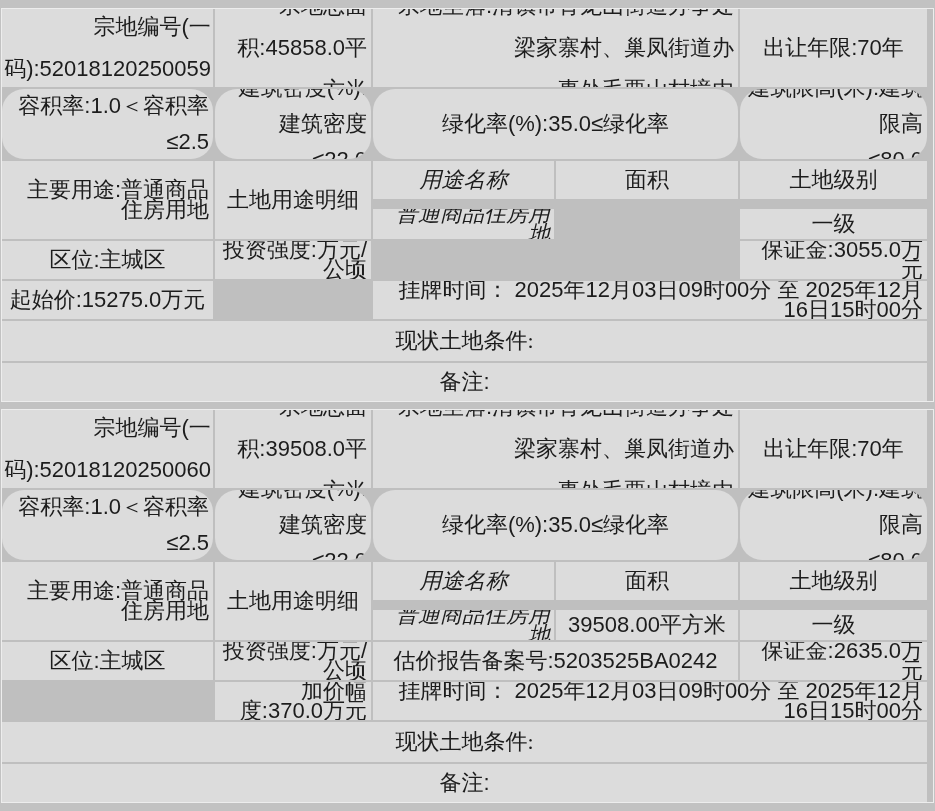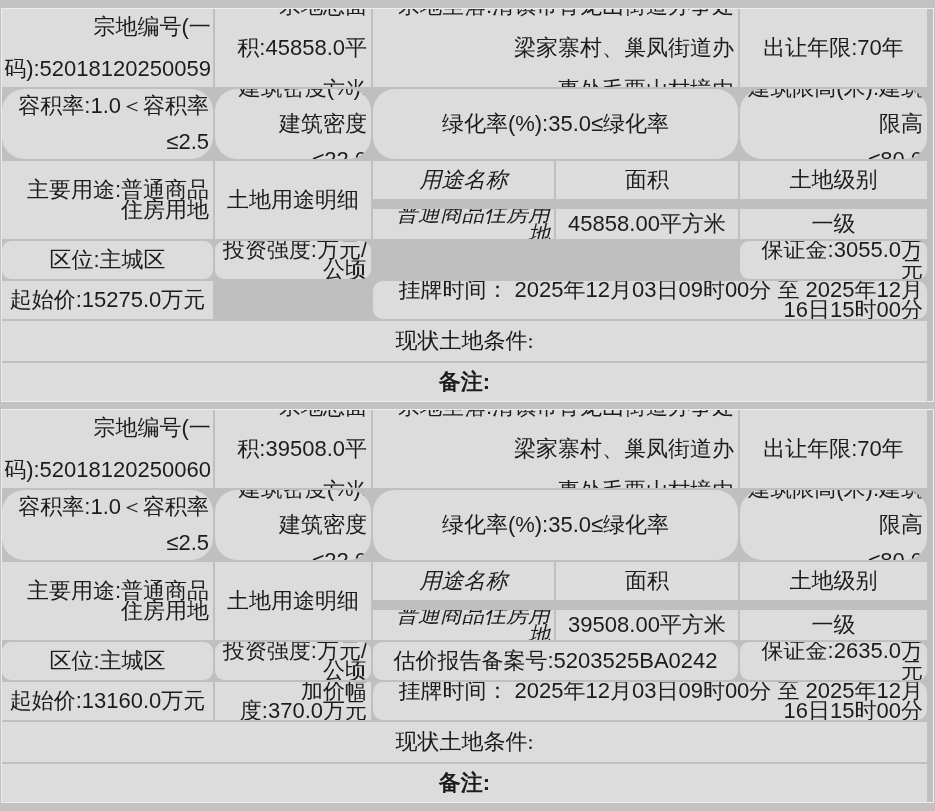--- a/index.html
+++ b/index.html
@@ -37,31 +37,31 @@
     overflow:hidden;
   }
   .lh-xl{line-height:42px;}
   .lh-lg{line-height:36px;}
   .c1{grid-column:1;}
   .c2{grid-column:2;}
   .c3{grid-column:3;font-style:italic;}
   .c4{grid-column:4;}
   .c5{grid-column:5;}
   .c34{grid-column:3/5;}
-  .c345{grid-column:3/6;border-radius:10px;}
+  .c345{grid-column:3/6;}
   .call{grid-column:1/6;}
   .r1{grid-row:1;}
   .r2{grid-row:2;border-radius:22px;}
   .r3{grid-row:3;}
   .r4{grid-row:4;margin-top:8px;}
   .r34{grid-row:3/5;}
-  .r5{grid-row:5;border-radius:9px;}
+  .r5{grid-row:5;}
   .r6{grid-row:6;}
   .r7{grid-row:7;font-family:Liberation Serif, serif;}
-  .r8{grid-row:8;font-weight:bold;}
+  .r8{grid-row:8;}
 </style>
 </head>
 <body>
 
 <div class="page">
   <div class="spacer-top"></div>
 
   <div class="parcel-table">
     <div class="cell c1 r1 lh-xl">宗地编号(一
 码):52018120250059</div>
@@ -77,21 +77,20 @@
     <div class="cell c34 r2 lh-lg">绿化率(%):35.0≤绿化率</div>
     <div class="cell c5 r2 lh-lg">建筑限高(米):建筑限高
 ≤80.0</div>
 
     <div class="cell c1 r34">主要用途:普通商品住房用地</div>
     <div class="cell c2 r34">土地用途明细</div>
     <div class="cell c3 r3">用途名称</div>
     <div class="cell c4 r3">面积</div>
     <div class="cell c5 r3">土地级别</div>
     <div class="cell c3 r4">普通商品住房用地</div>
-    <div class="cell c4 r4">45858.00平方米</div>
     <div class="cell c5 r4">一级</div>
 
     <div class="cell c1 r5">区位:主城区</div>
     <div class="cell c2 r5">投资强度:万元/公顷</div>
     <div class="cell c5 r5">保证金:3055.0万元</div>
 
     <div class="cell c1 r6">起始价:15275.0万元</div>
     <div class="cell c345 r6">挂牌时间： 2025年12月03日09时00分 至 2025年12月16日15时00分</div>
 
     <div class="cell call r7">现状土地条件:</div>
@@ -123,20 +122,19 @@
     <div class="cell c5 r3">土地级别</div>
     <div class="cell c3 r4">普通商品住房用地</div>
     <div class="cell c4 r4">39508.00平方米</div>
     <div class="cell c5 r4">一级</div>
 
     <div class="cell c1 r5">区位:主城区</div>
     <div class="cell c2 r5">投资强度:万元/公顷</div>
     <div class="cell c34 r5">估价报告备案号:5203525BA0242</div>
     <div class="cell c5 r5">保证金:2635.0万元</div>
 
-    <div class="cell c1 r6">起始价:13160.0万元</div>
     <div class="cell c2 r6">加价幅度:370.0万元</div>
     <div class="cell c345 r6">挂牌时间： 2025年12月03日09时00分 至 2025年12月16日15时00分</div>
 
     <div class="cell call r7">现状土地条件:</div>
     <div class="cell call r8">备注:</div>
   </div>
 </div>
 
 </body></html>

